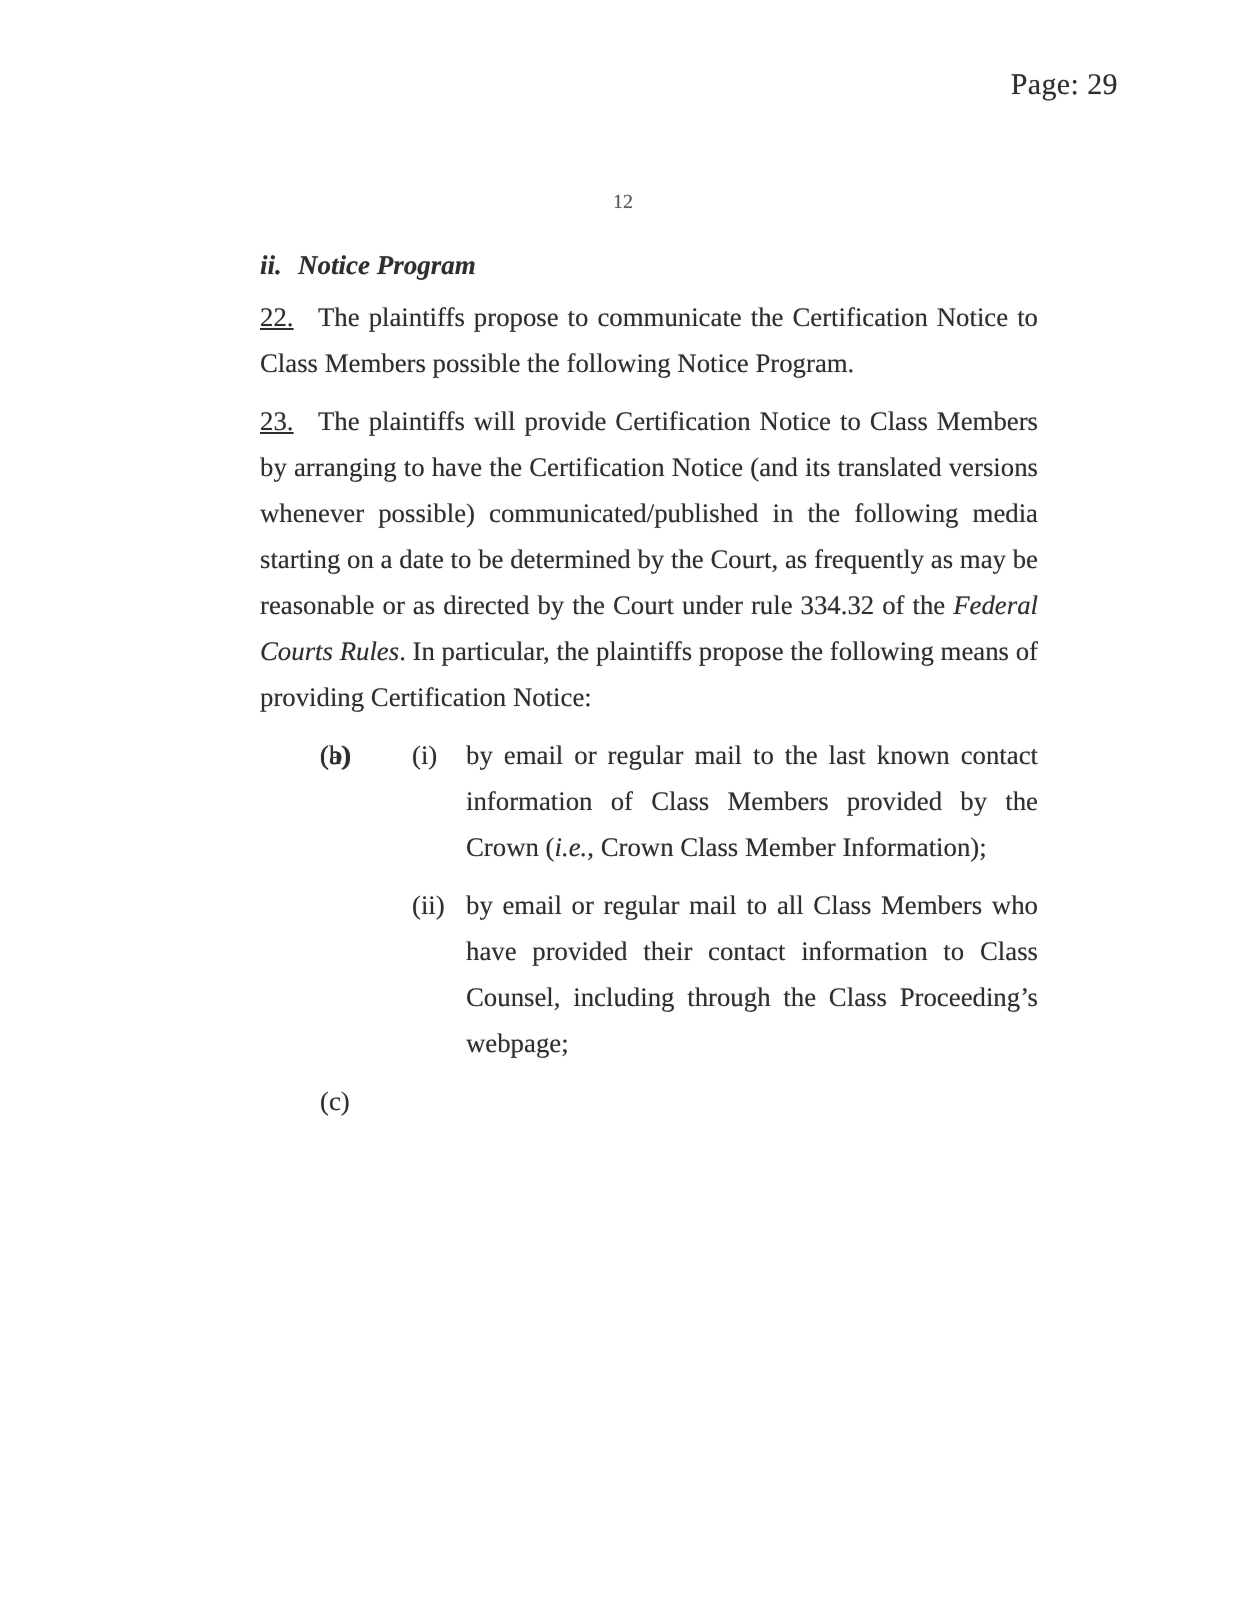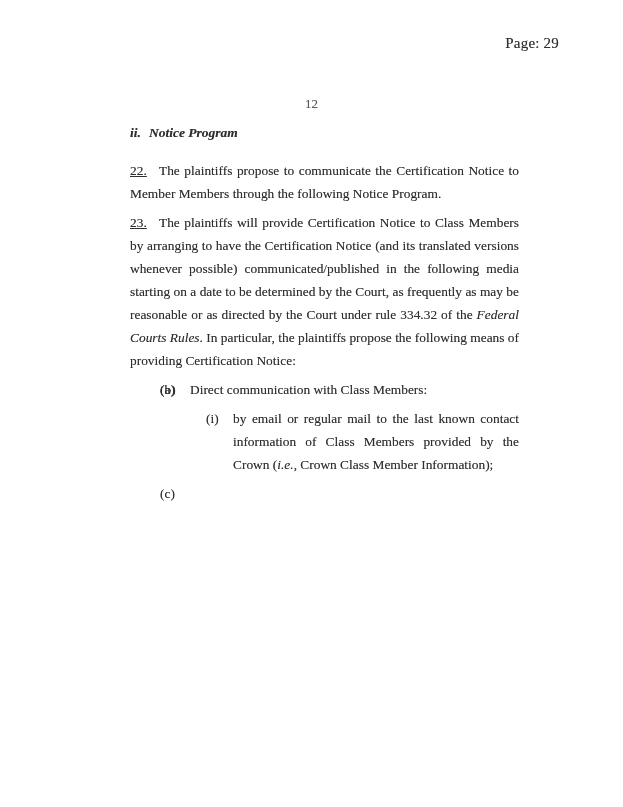--- a/index.html
+++ b/index.html
@@ -23,37 +23,37 @@
     font-size: 15px;
     letter-spacing: 0.2px;
     text-align: center;
   }
   .folio {
     position: absolute;
     top: 96px;
     left: 0;
     width: 100%;
     text-align: center;
-    font-size: 13px;
+    font-size: 10px;
     color: #5a5a5a;
   }
   .content {
     position: absolute;
     left: 130px;
     top: 123px;
     width: 389px;
     font-size: 13.4px;
     line-height: 23px;
   }
   .heading {
     font-weight: bold;
     font-style: italic;
     font-size: 13.5px;
     line-height: 20px;
-    margin: 0 0 16px 0;
+    margin: 0 0 4px 0;
   }
   .heading .h-num {
     display: inline-block;
     width: 19px;
     font-style: italic;
   }
   .para {
     text-align: justify;
     text-align-last: left;
     margin: 0 0 6px 0;
@@ -94,38 +94,41 @@
 
 <div class="folio">12</div>
 
 <div class="content">
 
   <div class="heading">
     <span class="h-num">ii.</span><span>Notice Program</span>
   </div>
 
   <div class="para">
-    <span class="p-num">22.</span><span>The plaintiffs propose to communicate the Certification Notice to Member Members through the following Notice Program.</span>
+    <span class="p-num">22.</span><span>The plaintiffs propose to communicate the Certification Notice to Class Members possible the following Notice Program.</span>
   </div>
 
   <div class="para">
     <span class="p-num">23.</span><span>The plaintiffs will provide Certification Notice to Class Members by arranging to have the Certification Notice (and its translated versions whenever possible) communicated/published in the following media starting on a date to be determined by the Court, as frequently as may be reasonable or as directed by the Court under rule 334.32 of the </span><span class="italic">Federal Courts Rules</span><span>. In particular, the plaintiffs propose the following means of providing Certification Notice:</span>
   </div>
 
   <div class="item">
     <span class="label">(a)</span>
   </div>
 
   <div class="item">
-    <span class="label">(b)</span><span>Direct communication with Class Members:</span>
+    <span class="label">(b)</span>
   </div>
 
   <div class="subitem">
     <span class="label">(i)</span><span>by email or regular mail to the last known contact information of Class Members provided by the Crown (</span><span class="italic">i.e.</span><span>, Crown Class Member Information);</span>
   </div>
 
+  <div class="subitem">
+    <span class="label">(ii)</span><span>by email or regular mail to all Class Members who have provided their contact information to Class Counsel, including through the Class Proceeding’s webpage;</span>
+  </div>
 
 
   <div class="item">
     <span class="label">(c)</span>
   </div>
 
 </div>
 
 </body></html>

